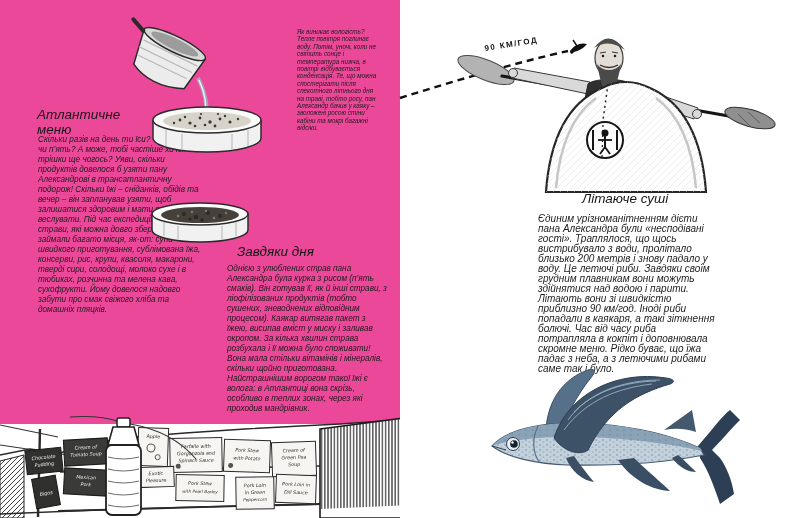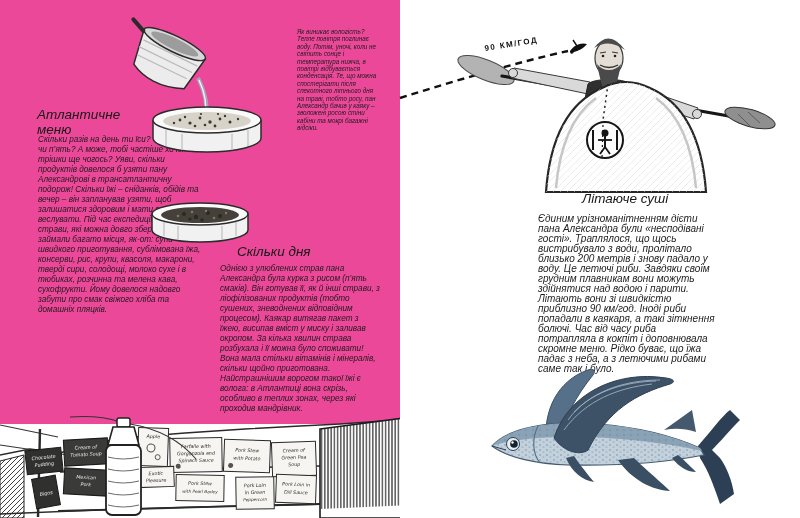--- a/index.html
+++ b/index.html
@@ -7,41 +7,41 @@
     position:relative; width:800px; height:518px; background:#ffffff;
     overflow:hidden; font-family:"Liberation Sans", sans-serif; color:#1c1c1c;
   }
   .left-page { position:absolute; left:0; top:0; width:400px; height:424px; background:#ec4899; }
   .right-page { position:absolute; left:400px; top:0; width:400px; height:518px; background:#ffffff; }
   .abs { position:absolute; }
   .page-title { left:37px; top:108px; width:118px; font-size:13.5px; line-height:14.5px; font-style:italic; color:#161616; }
   .intro { left:38px; top:135px; width:168px; font-size:8.2px; line-height:10px; font-style:italic; }
   .side-note { left:297px; top:28px; width:80px; font-size:6.3px; line-height:7.4px; font-style:italic; }
   .dish-heading { left:237px; top:244px; width:120px; font-size:13.5px; font-style:italic; color:#161616; }
-  .dish-body { left:220px; top:264px; width:160px; font-size:8.2px; line-height:10px; font-style:italic; }
+  .dish-body { left:227px; top:264px; width:160px; font-size:8.2px; line-height:10px; font-style:italic; }
   .fly-heading { left:538px; top:191px; width:140px; font-size:13.5px; font-style:italic; color:#161616;margin-left:44px; }
   .fly-body { left:538px; top:214px; width:178px; font-size:10px; line-height:10px; font-style:italic; }
   .speed-label { left:482px; top:44px; font-size:8px; font-weight:bold; letter-spacing:1.4px; color:#111;
     transform:rotate(-9deg); transform-origin:left top; z-index:5; }
   svg { position:absolute; overflow:visible; }
   svg text { font-family:"DejaVu Sans", sans-serif; }
   .pk-light-txt { fill:#33312e; font-size:4.8px; font-style:italic; }
   .pk-dark-txt { fill:#e9e8e4; font-size:4.8px; font-style:italic; }
 </style>
 </head>
 <body>
 
 <div class="spread">
 
   <div class="left-page">
 
     <div class="abs page-title">Атлантичне меню</div>
     <div class="abs intro">Скільки разів на день ти їси? Три, чотири чи п’ять? А може, тобі частіше хочеться трішки ще чогось? Уяви, скільки продуктів довелося б узяти пану Александрові в трансатлантичну подорож! Скільки їжі – сніданків, обідів та вечер – він запланував узяти, щоб залишатися здоровим і мати сили веслувати. Під час експедиції мандрівник їв страви, які можна довго зберігати і які не займали багато місця, як-от: супи швидкого приготування, сублімована їжа, консерви, рис, крупи, квасоля, макарони, тверді сири, солодощі, молоко сухе і в тюбиках, розчинна та мелена кава, сухофрукти. Йому довелося надовго забути про смак свіжого хліба та домашніх пляцків.</div>
     <div class="abs side-note">Як виникає вологість? Тепле повітря поглинає воду. Потім, уночі, коли не світить сонце і температура нижча, в повітрі відбувається конденсація. Те, що можна спостерігати після спекотного літнього дня на траві, тобто росу, пан Александр бачив у каяку – зволожені росою стіни кабіни та мокрі багажні відсіки.</div>
-    <div class="abs dish-heading">Скільки дня</div>
+    <div class="abs dish-heading">Завдяки дня</div>
     <div class="abs dish-body">Однією з улюблених страв пана Александра була курка з рисом (п’ять смаків). Він готував її, як й інші страви, з ліофілізованих продуктів (тобто сушених, зневоднених відповідним процесом). Каякар витягав пакет з їжею, висипав вміст у миску і заливав окропом. За кілька хвилин страва розбухала і її можна було споживати! Вона мала стільки вітамінів і мінералів, скільки щойно приготована. Найстрашнішим ворогом такої їжі є волога: в Атлантиці вона скрізь, особливо в теплих зонах, через які проходив мандрівник.</div>
 
     <svg style="left:100px; top:8px;" width="190" height="245" viewBox="0 0 190 245">
 
       <g transform="translate(22,14) rotate(26 44 40)">
         <path d="M10,20 L78,20 L72,56 C50,66 30,64 16,56 Z" fill="#ececec" stroke="#2b2b2b" stroke-width="1.5"></path>
         <path d="M14,30 L74,30 M13,38 L72,38 M15,46 L70,46" stroke="#b9b9b9" stroke-width="1.2" fill="none"></path>
         <ellipse cx="44" cy="20" rx="34" ry="8" fill="#d7d7d7" stroke="#2b2b2b" stroke-width="1.5"></ellipse>
         <ellipse cx="44" cy="20" rx="26" ry="5.5" fill="#9c9c9c"></ellipse>
         <path d="M10,22 L-4,16" stroke="#2b2b2b" stroke-width="4" stroke-linecap="round"></path>

